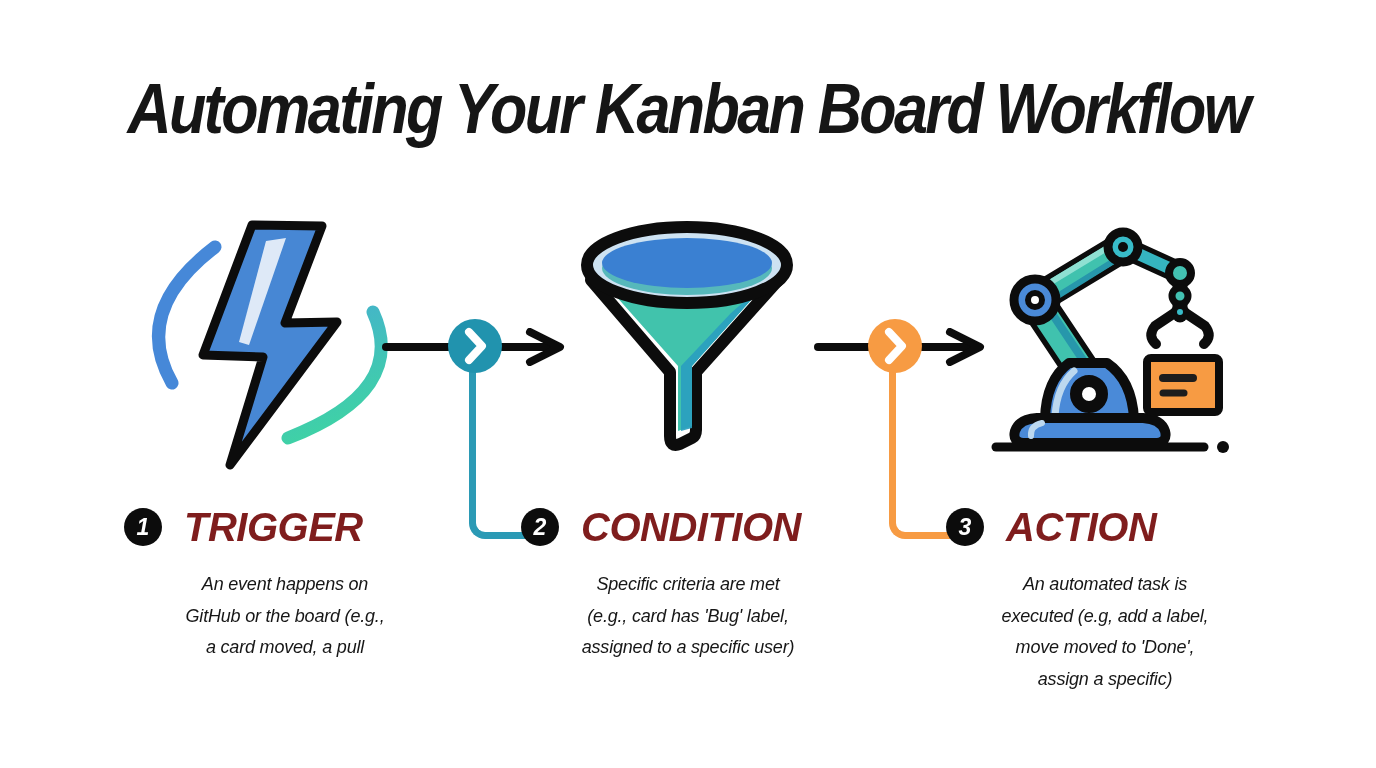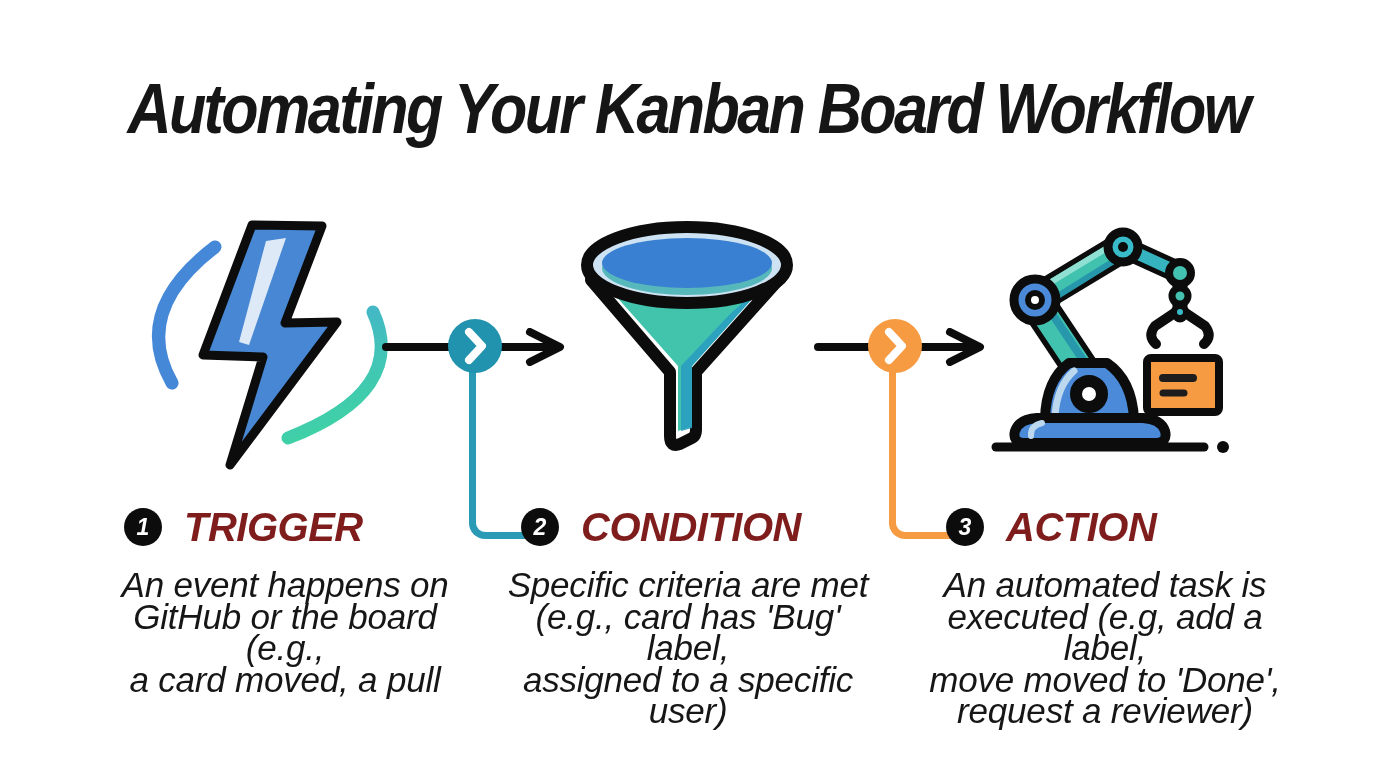--- a/index.html
+++ b/index.html
@@ -21,21 +21,21 @@
   .elbow{position:absolute;border-bottom-left-radius:16px;}
   .elbow.teal{border-left:7px solid #2b9ab5;border-bottom:7px solid #2b9ab5;}
   .elbow.orange{border-left:7px solid #f79b43;border-bottom:7px solid #f79b43;}
   .step-header{position:absolute;display:flex;align-items:center;gap:22px;height:40px;top:507px;}
   .num-badge{
     width:38px;height:38px;border-radius:50%;background:#0c0c0c;color:#fff;
     display:flex;align-items:center;justify-content:center;
     font-size:23px;font-weight:bold;flex:0 0 auto;
   }
   .step-label{font-size:40px;font-weight:bold;letter-spacing:-.5px;color:#7f1d1d;white-space:nowrap;}
-  .step-desc{position:absolute;top:569px;text-align:center;font-size:35px;line-height:31.5px;color:#161616;letter-spacing:-.2px;}
+  .step-desc{position:absolute;top:569px;text-align:center;font-size:18px;line-height:31.5px;color:#161616;letter-spacing:-.2px;}
   .d1{left:95px;width:380px;}
   .d2{left:498px;width:380px;text-align:center;}
   .d3{left:915px;width:380px;}
 </style>
 </head>
 <body>
 
 <div id="canvas">
 
   <div class="title">Automating Your Kanban Board Workflow</div>
@@ -150,16 +150,16 @@
   </div>
   <div class="step-desc d2">
     <div>Specific criteria are met</div>
     <div>(e.g., card has 'Bug' label,</div>
     <div>assigned to a specific user)</div>
   </div>
   <div class="step-desc d3">
     <div>An automated task is</div>
     <div>executed (e.g, add a label,</div>
     <div>move moved to 'Done',</div>
-    <div>request a reviewer)</div>
+    <div>assign a specific)</div>
   </div>
 
 </div>
 
 </body></html>

